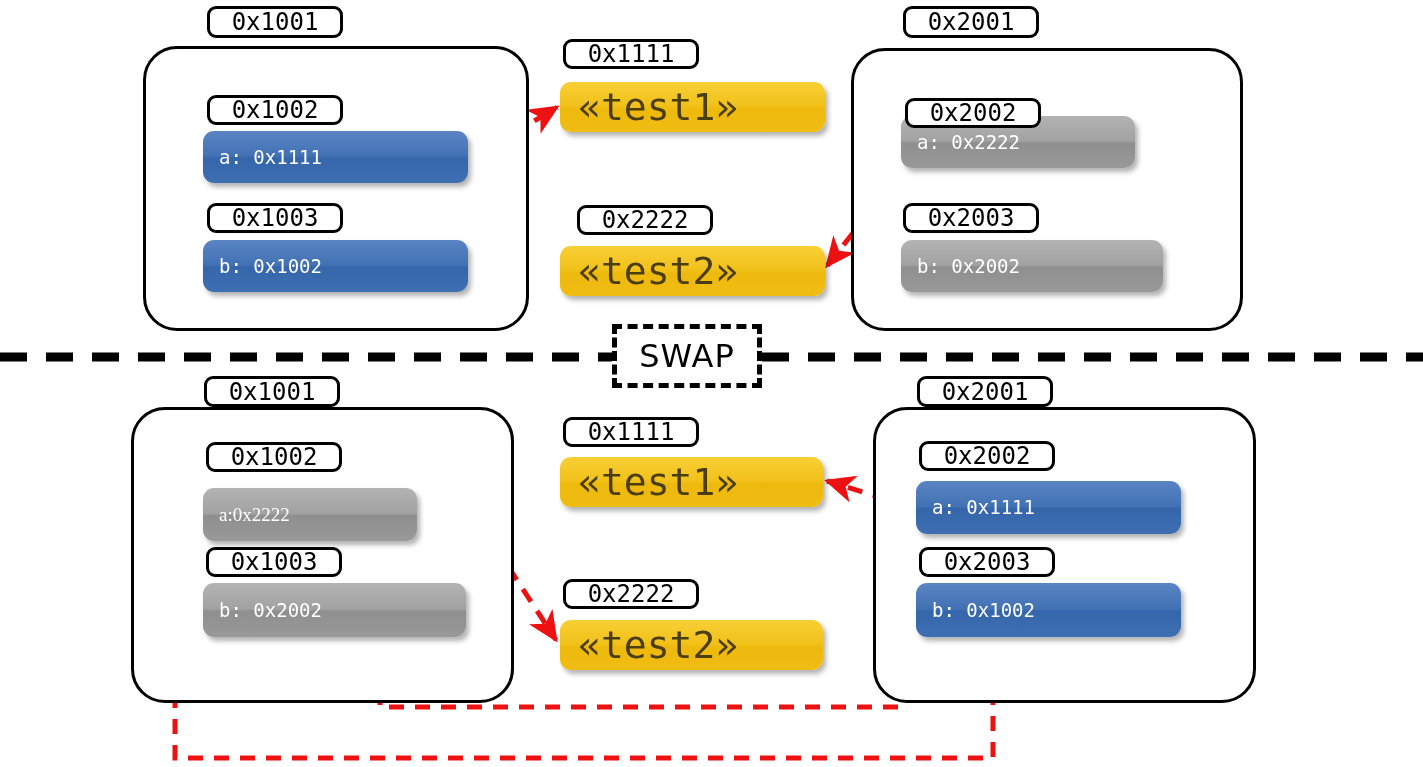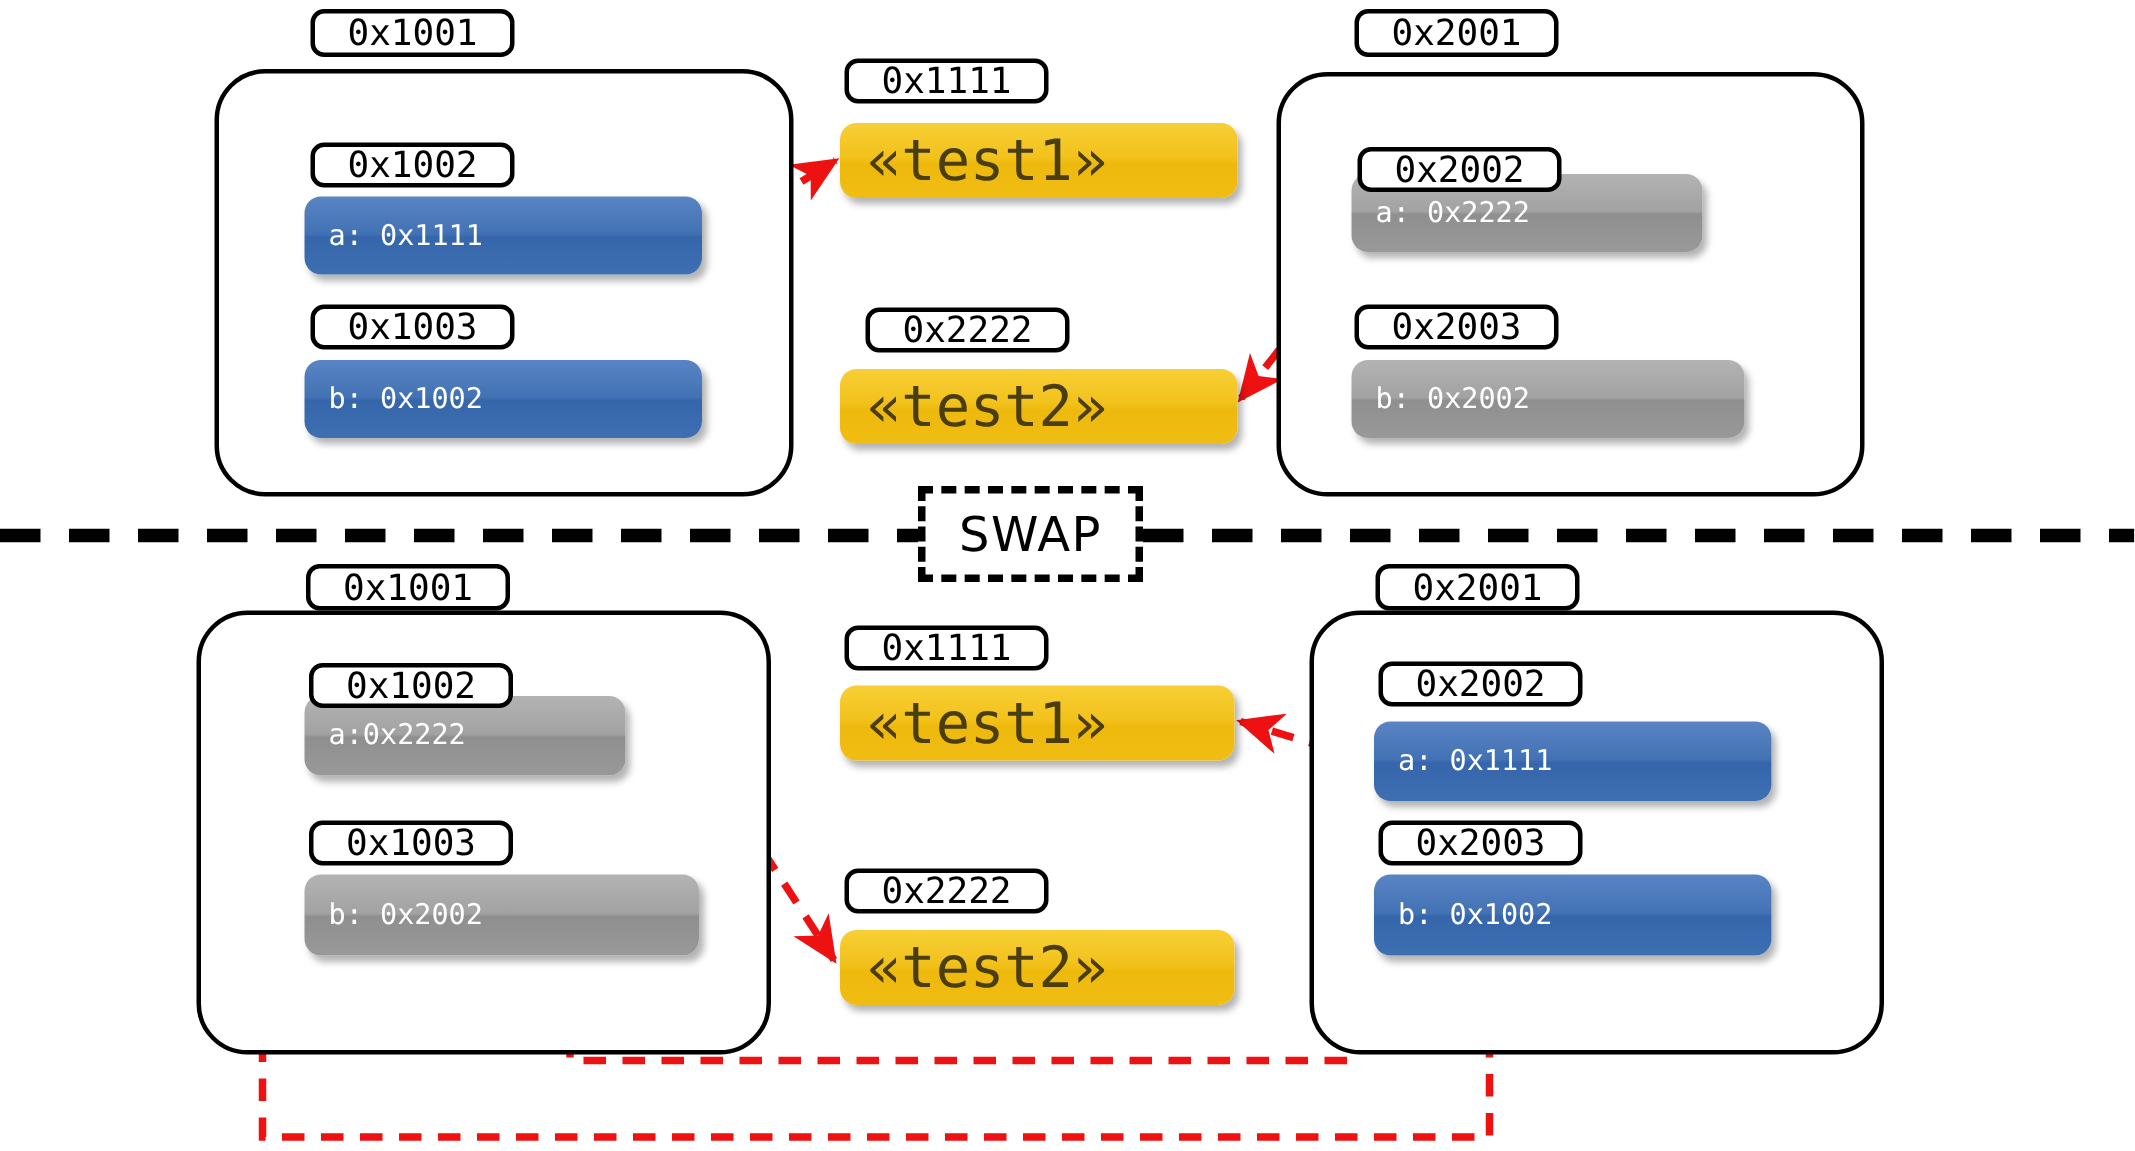--- a/index.html
+++ b/index.html
@@ -159,21 +159,21 @@
   <div class="cell gray" style="left:901px;top:240px;width:262px;height:52px;">b: 0x2002</div>
 
   <div class="swapbox" style="left:612px;top:324px;width:150px;height:64px;">
     <span class="swaplabel">SWAP</span>
   </div>
 
   <div class="frame" style="left:131px;top:407px;width:383px;height:296px;"></div>
   <div class="addr" style="left:204px;top:376px;width:136px;height:31px;">0x1001</div>
 
   <div class="addr" style="left:206px;top:442px;width:136px;height:30px;">0x1002</div>
-  <div class="cell gray" style="left:203px;top:464px;width:214px;height:53px;">a:0x2222</div>
+  <div class="cell gray" style="left:203px;top:488px;width:214px;height:53px;font-family:Liberation Serif, serif;">a:0x2222</div>
 
   <div class="addr" style="left:206px;top:547px;width:136px;height:30px;">0x1003</div>
   <div class="cell gray" style="left:203px;top:583px;width:263px;height:54px;">b: 0x2002</div>
 
   <div class="addr" style="left:563px;top:417px;width:136px;height:30px;">0x1111</div>
   <div class="cell yellow" style="left:560px;top:457px;width:263px;height:50px;">«test1»</div>
 
   <div class="addr" style="left:563px;top:579px;width:136px;height:30px;">0x2222</div>
   <div class="cell yellow" style="left:560px;top:620px;width:263px;height:50px;">«test2»</div>
 

